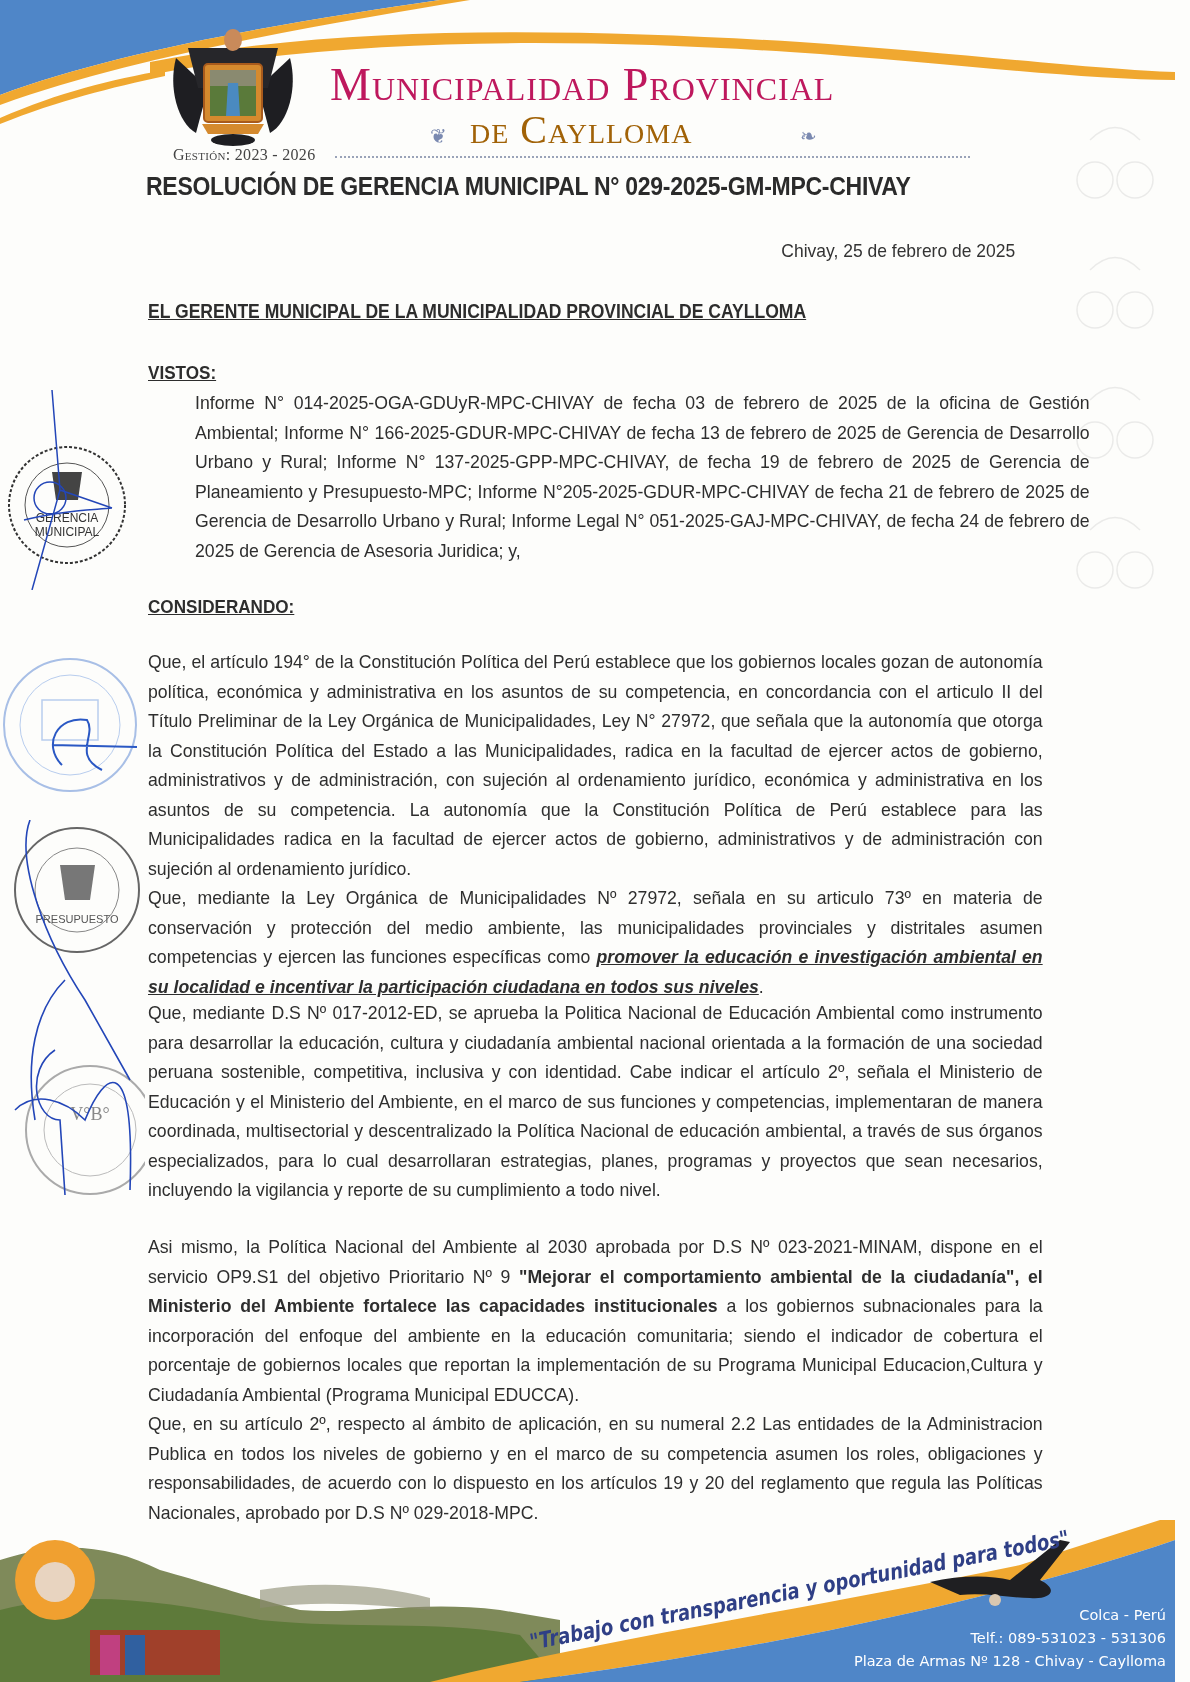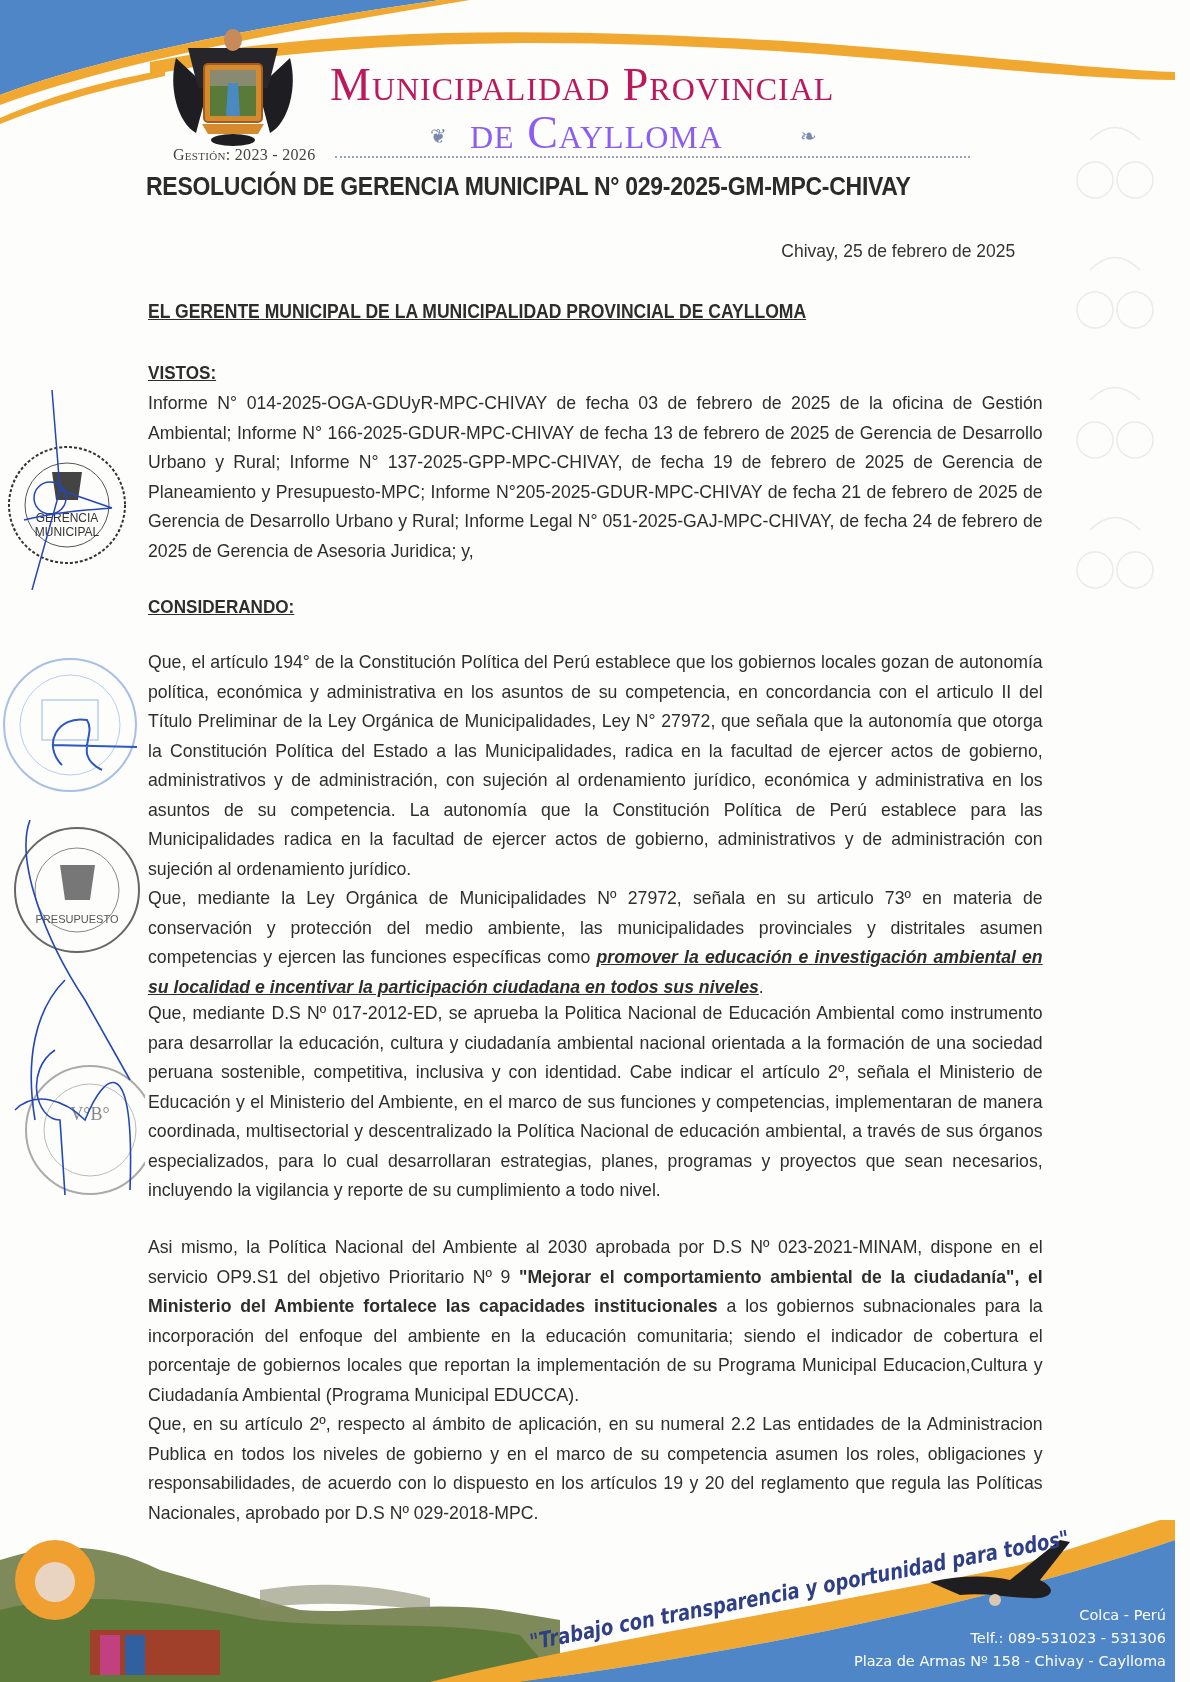--- a/index.html
+++ b/index.html
@@ -17,21 +17,21 @@
     font-family:"Liberation Serif", serif; font-size:16px; color:#444;
     font-variant:small-caps; letter-spacing:0.3px;
   }
   .muni-l1 {
     position:absolute; left:330px; top:62px;
     font-family:"Liberation Serif", serif; font-size:46px; color:#be185d;
     font-variant:small-caps; letter-spacing:1px; line-height:1;
   }
   .muni-l2 {
     position:absolute; left:470px; top:110px;
-    font-family:"Liberation Serif", serif; font-size:46px; color:#8b5cf6;
+    font-family:"Liberation Serif", serif; font-size:40px; color:#a16207;
     font-variant:small-caps; letter-spacing:1px; line-height:1;
   }
   .orn { position:absolute; top:124px; font-size:20px; color:#7a89b0; }
   .muni-rule {
     position:absolute; left:335px; top:156px; width:635px; height:0;
     border-top:2px dotted #9aa3b8;
   }
   .res-title {
     position:absolute; left:146px; top:172px;
     font-size:25px; font-weight:bold; color:#2b2b2b; letter-spacing:-0.3px;
@@ -124,21 +124,21 @@
       <circle cx="75" cy="450" r="18"></circle>
       <path d="M30,410 Q55,385 80,410"></path>
   </g>
 </svg>
 
 <div class="res-title">RESOLUCIÓN DE GERENCIA MUNICIPAL N° 029-2025-GM-MPC-CHIVAY</div>
 <div class="date">Chivay, 25 de febrero de 2025</div>
 <div class="gerente">EL GERENTE MUNICIPAL DE LA MUNICIPALIDAD PROVINCIAL DE CAYLLOMA</div>
 
 <div class="sec-h" style="top:362px;">VISTOS:</div>
-<div class="para" style="top:388px;">
+<div class="para" style="top:388px;margin-left:47px;">
   <div class="inner">
       <p>Informe N° 014-2025-OGA-GDUyR-MPC-CHIVAY de fecha 03 de febrero de 2025 de la oficina de Gestión Ambiental; Informe N° 166-2025-GDUR-MPC-CHIVAY de fecha 13 de febrero de 2025 de Gerencia de Desarrollo Urbano y Rural; Informe N° 137-2025-GPP-MPC-CHIVAY, de fecha 19 de febrero de 2025 de Gerencia de Planeamiento y Presupuesto-MPC; Informe N°205-2025-GDUR-MPC-CHIVAY de fecha 21 de febrero de 2025 de Gerencia de Desarrollo Urbano y Rural; Informe Legal N° 051-2025-GAJ-MPC-CHIVAY, de fecha 24 de febrero de 2025 de Gerencia de Asesoria Juridica; y,</p>
     </div>
 </div>
 
 <div class="sec-h" style="top:596px;">CONSIDERANDO:</div>
 <div class="para" style="top:621px;margin-top:26px;">
   <div class="inner">
     <p>Que, el artículo 194° de la Constitución Política del Perú establece que los gobiernos locales gozan de autonomía política, económica y administrativa en los asuntos de su competencia,  en concordancia con el articulo II del Título Preliminar de la Ley Orgánica de Municipalidades, Ley N° 27972, que señala que la autonomía que otorga la Constitución Política del Estado a las Municipalidades, radica en la facultad de ejercer actos de gobierno, administrativos y de administración, con sujeción al ordenamiento jurídico, económica y administrativa en los asuntos de su competencia. La autonomía que la Constitución Política de Perú establece para las Municipalidades radica en la facultad de ejercer actos de gobierno, administrativos y de administración con sujeción al ordenamiento jurídico.</p>
     <p><span>Que, mediante la Ley Orgánica de Municipalidades Nº 27972, señala en su articulo 73º en materia de conservación y protección del medio ambiente, las municipalidades provinciales y distritales asumen competencias y ejercen las funciones específicas como </span><span class="ul-bold">promover la educación e investigación ambiental en su localidad e incentivar la participación ciudadana en todos sus niveles</span><span>.</span></p>
@@ -205,14 +205,14 @@
   <path d="M520,162 C760,130 1000,80 1175,20 L1175,162 Z" fill="#4f86c8"></path>
   <g fill="#1f1f22">
     <path d="M930,62 C960,55 990,55 1010,60 L1060,20 L1070,22 L1040,60 C1060,70 1050,80 1030,78 C1010,78 985,72 960,75 Z"></path>
     <circle cx="995" cy="80" r="6" fill="#d9c7b0"></circle>
   </g>
 </svg>
 <div class="slogan">"Trabajo con transparencia y oportunidad para todos"</div>
 <div class="contact" style="top:1604px;">
   <div>Colca - Perú</div>
   <div>Telf.: 089-531023 - 531306</div>
-  <div>Plaza de Armas Nº 158 - Chivay - Caylloma</div>
+  <div>Plaza de Armas Nº 128 - Chivay - Caylloma</div>
 </div>
 
 </body></html>

